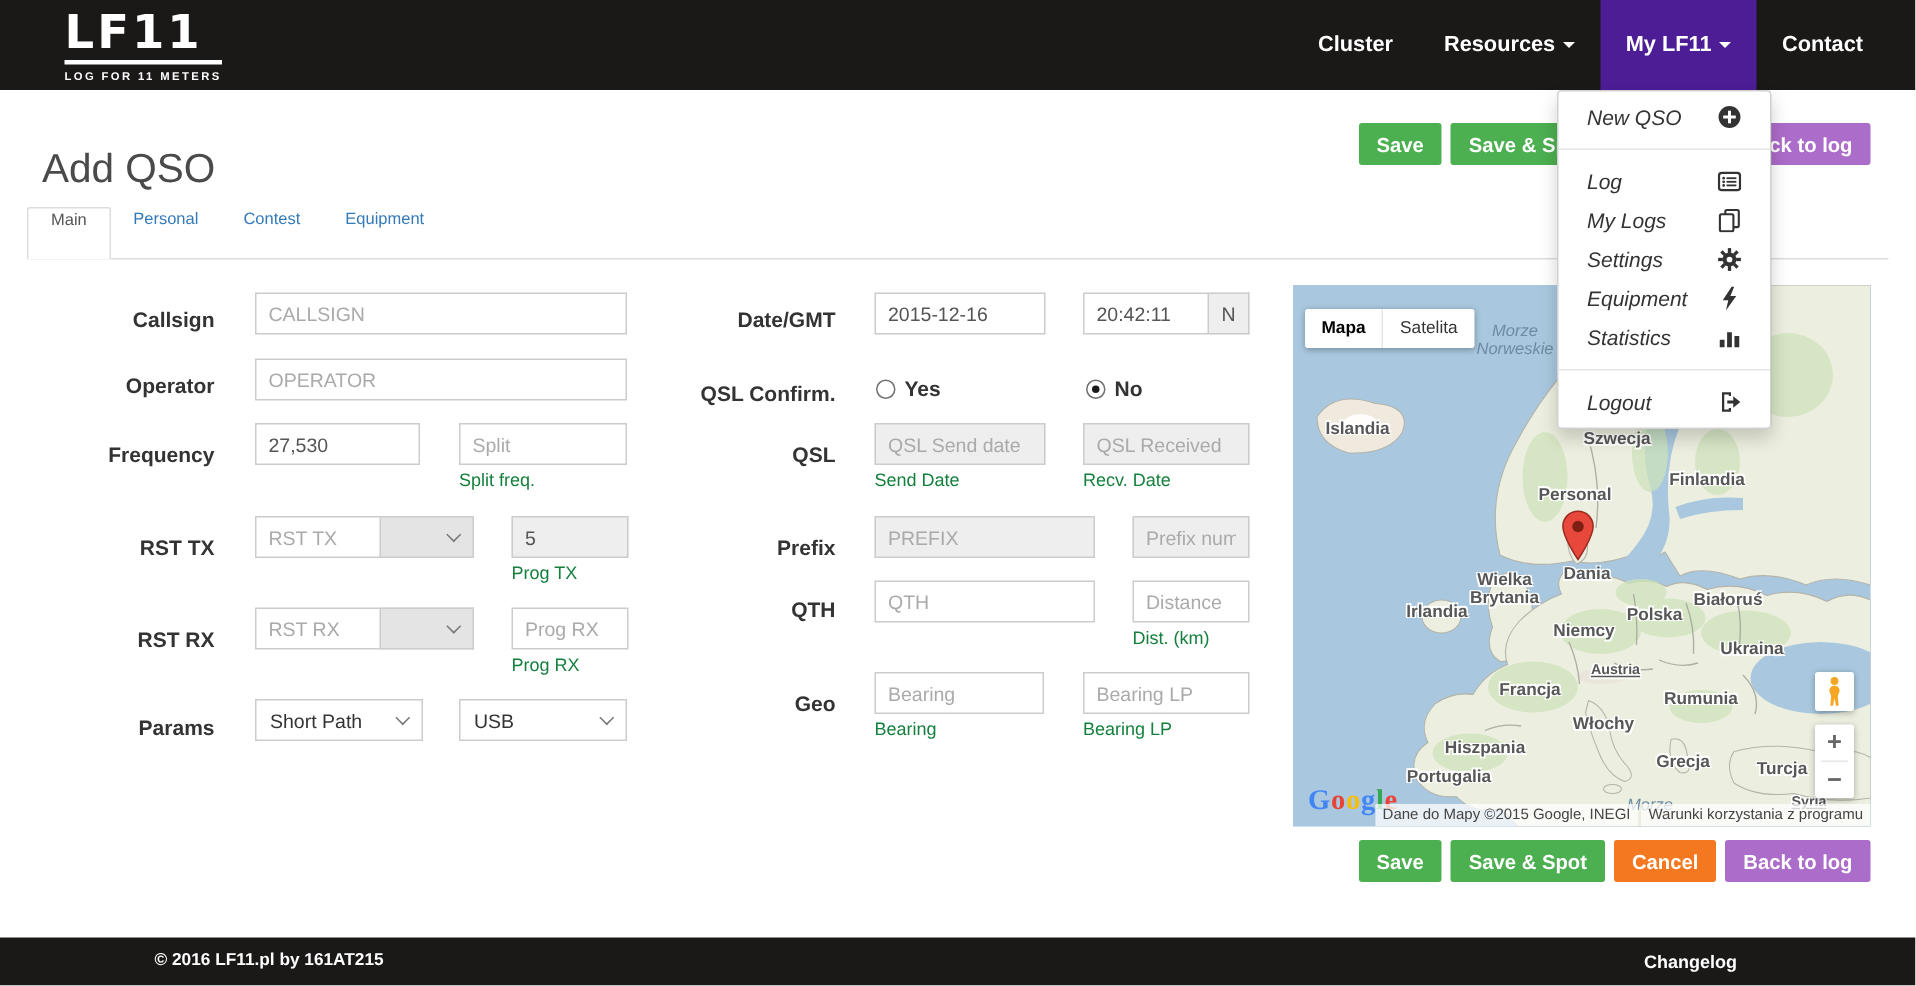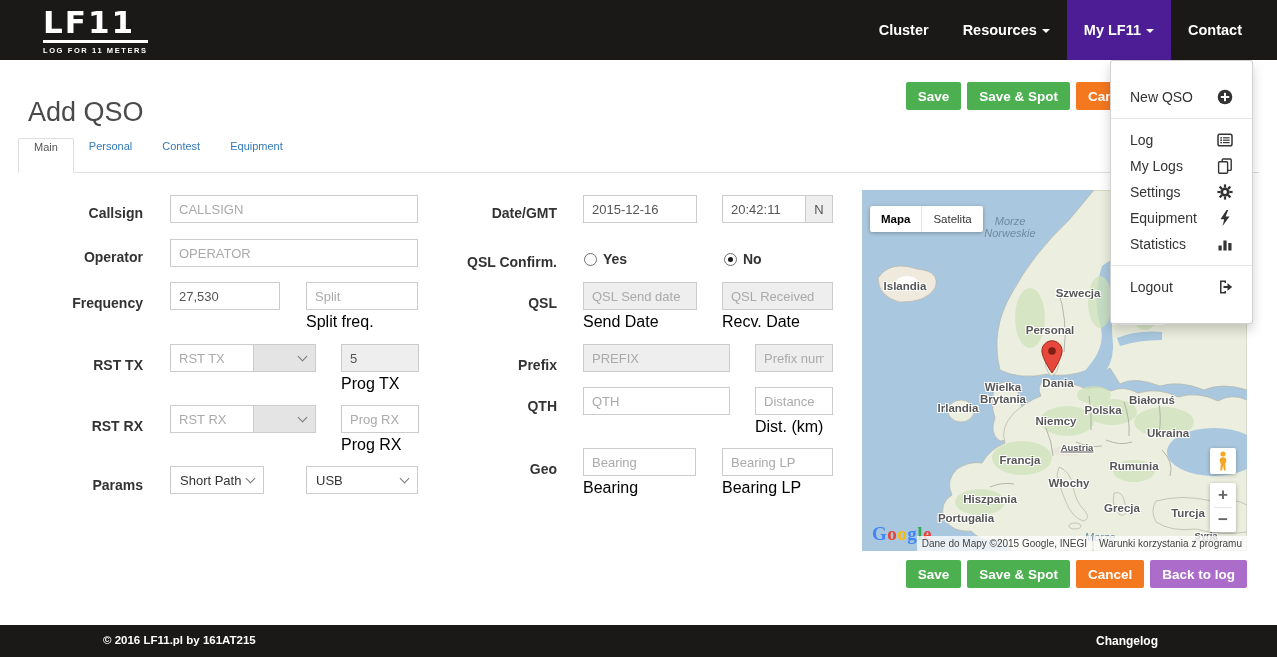--- a/index.html
+++ b/index.html
@@ -12,21 +12,21 @@
   .navbar { position:absolute; left:0; top:0; width:1277px; height:60px; background:#1b1818; z-index:50; }
   .logo { position:absolute; left:43px; top:7px; color:#fff; cursor:pointer; }
   .logo-title { font-family:"DejaVu Sans", sans-serif; font-weight:bold; font-size:31px; line-height:31px; letter-spacing:2px; }
   .logo-rule { height:3px; background:#fff; margin:2px 0 3px 0; }
   .logo-sub { font-size:7.5px; font-weight:bold; letter-spacing:1.6px; white-space:nowrap; }
   .nav-items { position:absolute; right:18px; top:0; height:60px; display:flex; }
   .nav-item { height:60px; line-height:60px; padding:0 17px; color:#fff; font-size:14.5px; font-weight:bold; cursor:pointer; }
   .nav-item.active { background:#4c1d95; }
   .caret { display:inline-block; width:0; height:0; border-left:4px solid transparent; border-right:4px solid transparent; border-top:4px solid #fff; margin-left:5px; vertical-align:2px; }
   
-  .dropdown { position:absolute; left:1110px; top:60px; width:143px; background:#fff; border:1px solid rgba(0,0,0,.18); border-radius:3px; box-shadow:0 6px 12px rgba(0,0,0,.18); padding:23px 0; z-index:100; }
+  .dropdown { position:absolute; left:1038px; top:60px; width:143px; background:#fff; border:1px solid rgba(0,0,0,.18); border-radius:3px; box-shadow:0 6px 12px rgba(0,0,0,.18); padding:4px 0; z-index:100;font-style:italic; }
   .dd-item { display:flex; justify-content:space-between; align-items:center; padding:5px 19px; font-size:14px; color:#333; cursor:pointer; }
   .dd-divider { height:1px; background:#e5e5e5; margin:8px 0; }
   .dd-icon { width:16px; height:16px; flex:0 0 16px; }
   
   .page-title { position:absolute; left:28px; top:97px; font-size:27px; font-weight:normal; color:#4a4a4a; }
   .tabbar { position:absolute; left:18px; top:138px; width:1241px; height:35px; border-bottom:1px solid #ddd; display:flex; }
   .tab { padding:2px 15px; font-size:11px; color:#337ab7; cursor:pointer; height:35px; }
   .tab.active { background:#fff; border:1px solid #ddd; border-bottom:1px solid #fff; color:#555; border-radius:2px 2px 0 0; }
   
   .actions { position:absolute; display:flex; gap:6px; }
@@ -38,21 +38,21 @@
   .btn-purple { background:#AC6CC9; }
   
   .flabel { position:absolute; width:125px; text-align:right; font-size:14px; font-weight:bold; color:#333; line-height:26px; }
   .inp { position:absolute; height:28px; border:1px solid #ccc; border-radius:0; background:#fff; font-size:13px; color:#555; padding:0 8px; font-family:"Liberation Sans", sans-serif; outline:none; }
   .inp::placeholder { color:#aaa; opacity:1; }
   .inp.gray { background:#eee; }
   .addon { position:absolute; height:28px; background:#eee; border:1px solid #ccc; border-left:none; display:flex; align-items:center; justify-content:center; font-size:13px; color:#555; }
   .selbox { position:absolute; height:28px; border:1px solid #ccc; background:#fff; display:flex; align-items:center; justify-content:space-between; padding:0 9px; font-size:13px; color:#333; cursor:pointer; }
   .selbox.gray { background:#e4e4e4; border-left:none; }
   .chev { width:7px; height:7px; border-right:1.6px solid #777; border-bottom:1.6px solid #777; transform:rotate(45deg); margin-top:-3px; flex:0 0 7px; }
-  .caption { position:absolute; font-size:16px; color:#000000; }
+  .caption { position:absolute; font-size:12px; color:#15803d; }
   .radio-wrap { position:absolute; display:flex; align-items:center; gap:6px; cursor:pointer; }
   .radio { width:13px; height:13px; border:1px solid #6f6f6f; border-radius:50%; background:#fff; position:relative; }
   .radio.checked::after { content:""; position:absolute; left:3px; top:3px; width:5px; height:5px; border-radius:50%; background:#1a1a1a; }
   .radio-label { font-size:14px; font-weight:bold; color:#333; }
   
   .map { position:absolute; left:862px; top:190px; width:385px; height:361px; background:#a9c8df; overflow:hidden; cursor:grab; }
   .map svg.base { position:absolute; left:0; top:0; }
   .map-label { position:absolute; transform:translate(-50%,-50%); font-size:11.5px; font-weight:bold; color:#575757; white-space:nowrap; text-align:center;
     text-shadow:-1px -1px 0 #fff, 1px -1px 0 #fff, -1px 1px 0 #fff, 1px 1px 0 #fff; pointer-events:none; }
   .map-label.wrap { white-space:normal; width:62px; line-height:12px; }
@@ -204,21 +204,21 @@
 <div class="flabel" style="left:18px; top:413px;">RST RX</div>
 <input class="inp" style="left: 170px; top: 405px; width: 84px;" placeholder="RST RX">
 <div class="selbox gray" style="left:254px; top:405px; width:62px;">
     <span></span>
     <span class="chev"></span>
   </div>
 <input class="inp" style="left: 341px; top: 405px; width: 78px;" placeholder="Prog RX">
 <div class="caption" style="left:341px; top:436px;">Prog RX</div>
 
 <div class="flabel" style="left:18px; top:472px;">Params</div>
-<div class="selbox" style="left:170px; top:466px; width:94px;">
+<div class="selbox" style="left:170px; top:466px; width:112px;">
     <span>Short Path</span>
     <span class="chev"></span>
   </div>
 <div class="selbox" style="left:306px; top:466px; width:112px;align-items:center;">
     <span>USB</span>
     <span class="chev"></span>
   </div>
 
 <div class="flabel" style="left:432px; top:200px;">Date/GMT</div>
 <input class="inp" style="left: 583px; top: 195px; width: 114px;" value="2015-12-16">

